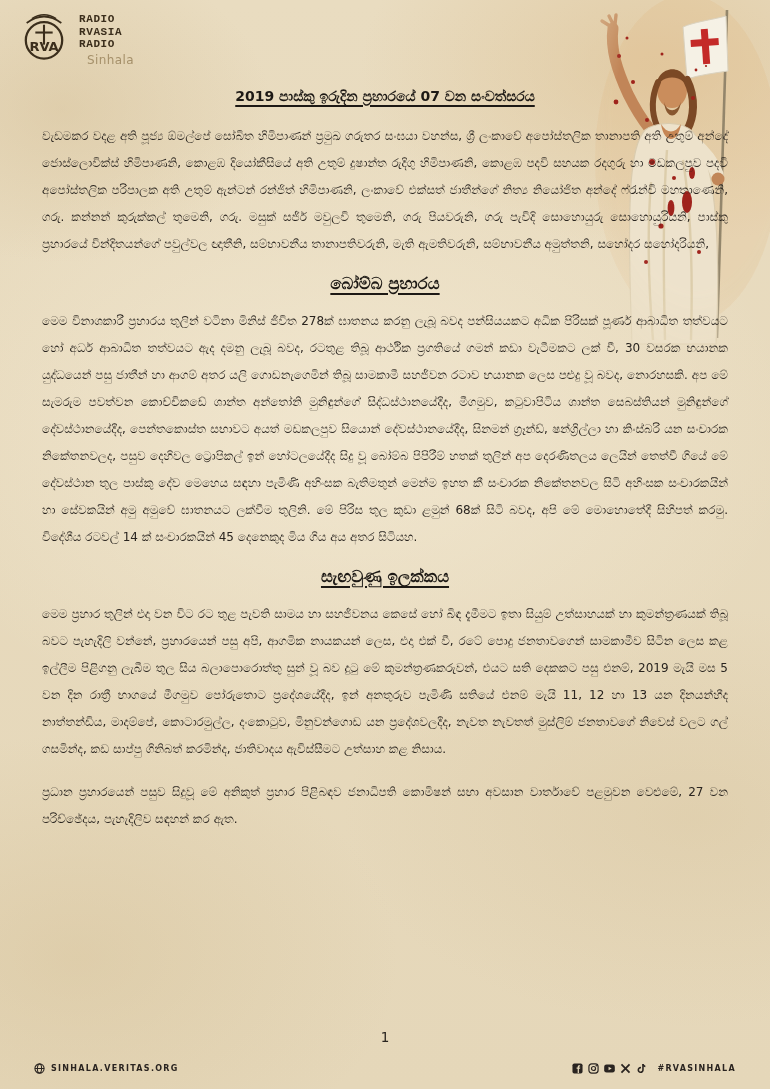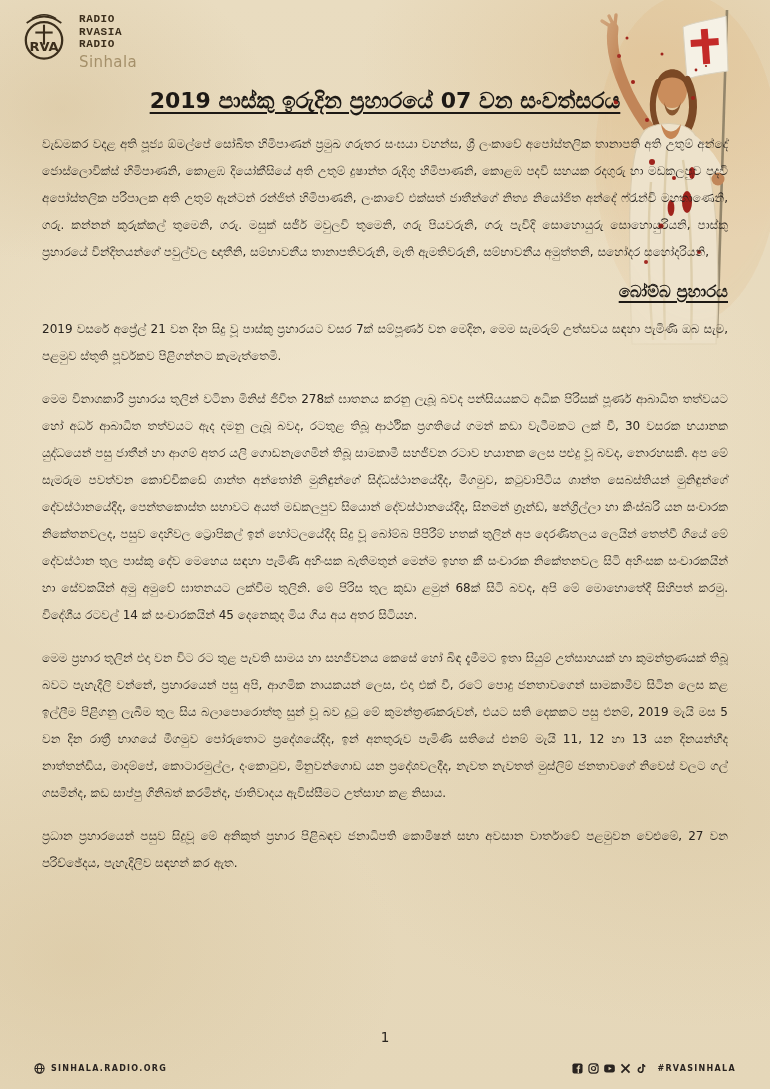--- a/index.html
+++ b/index.html
@@ -13,36 +13,36 @@
       radial-gradient(ellipse 600px 420px at 45% 40%, rgba(248,240,221,.55), transparent 75%),
       radial-gradient(ellipse 500px 300px at 90% 75%, rgba(210,188,146,.30), transparent 70%),
       radial-gradient(ellipse 460px 320px at 10% 88%, rgba(208,186,142,.35), transparent 70%),
       linear-gradient(180deg,#e9dcc0,#e5d7b9);
   }
   
   .logo{position:absolute;top:10px;left:18px;display:flex;gap:9px;align-items:flex-start;z-index:3;}
   .logo-mark{width:52px;height:52px;}
   .logo-text{color:#3b2e1c;padding-top:3px;}
   .logo-line{font-size:11px;font-weight:bold;letter-spacing:.6px;line-height:12.5px;font-family:Liberation Mono, monospace;}
-  .logo-sub{font-size:15px;color:#a5906a;margin-top:2px;letter-spacing:.4px;}
+  .logo-sub{font-size:12px;color:#a5906a;margin-top:2px;letter-spacing:.4px;margin-left:8px;}
   
   .hero{
     position:absolute;top:0;right:0;width:195px;height:348px;z-index:1;opacity:.95;
     -webkit-mask-image:radial-gradient(ellipse 82% 86% at 62% 38%, #000 52%, transparent 94%);
             mask-image:radial-gradient(ellipse 82% 86% at 62% 38%, #000 52%, transparent 94%);
   }
   
   .content{position:relative;z-index:2;padding:88px 42px 0 42px;color:#29241f;}
-  .title{margin:0 0 18px 0;text-align:center;font-size:22px;font-weight:bold;color:#1d1915;}
+  .title{margin:0 0 18px 0;text-align:center;font-size:14px;font-weight:bold;color:#1d1915;}
   .title-line{display:block;margin-bottom:18px;}
   .title-line > span, .sec-heading > span{
     text-decoration:underline;text-underline-offset:4px;text-decoration-thickness:1.5px;
   }
   .para{font-size:12px;line-height:27px;text-align:justify;margin:0 0 16px 0;}
-  .sec-heading{text-align:right;font-size:16.5px;font-weight:bold;color:#1d1915;margin:6px 0 15px 0;}
+  .sec-heading{text-align:center;font-size:16.5px;font-weight:bold;color:#1d1915;margin:6px 0 15px 0;}
   
   .page-number{position:absolute;left:0;right:0;bottom:44px;text-align:center;
     font-size:13.5px;color:#29241f;z-index:3;}
   .footer-left,.footer-right{
     position:absolute;bottom:15px;display:flex;align-items:center;gap:6px;z-index:3;color:#2a2420;}
   .footer-left{left:34px;}
   .footer-right{right:34px;gap:5px;padding-left:45px;}
   .footer-text{font-size:8px;font-weight:bold;letter-spacing:1.3px;}
   .soc{width:11px;height:11px;display:block;}
   .hashtag{margin-left:5px;}
@@ -119,36 +119,36 @@
     </svg>
   </div>
 
   <div class="content">
     <h1 class="title">
       <span class="title-line"><span>2019 පාස්කු ඉරුදින ප්‍රහාරයේ 07 වන සංවත්සරය</span></span>
     </h1>
     <main>
         <p class="para">වැඩමකර වදළ අති පූජ්‍ය ඕමල්පේ සෝබිත හිමිපාණන් ප්‍රමුඛ ගරුතර සංඝයා වහන්ස, ශ්‍රී ලංකාවේ අපෝස්තලික තානාපති අති උතුම් අන්දේ ජොස්ලොවික්ස් හිමිපාණනි, කොළඹ දියෝකීසියේ අති උතුම් දුෂාන්ත රුදිගු හිමිපාණනි, කොළඹ පදවි සහයක රදගුරු හා මඩකලපුව පදවි අපෝස්තලික පරිපාලක අති උතුම් ඇන්ටන් රන්ජිත් හිමිපාණනි, ලංකාවේ එක්සත් ජාතීන්ගේ නිත්‍ය නියෝජිත අන්දේ ෆ්රැන්චි මහතාණෙනි, ගරු. කන්නන් කුරුක්කල් තුමෙනි, ගරු. මසුක් සජීර් මවුලවි තුමෙනි, ගරු පියවරුනි, ගරු පැවිදි සොහොයුරු සොහොයුරියනි, පාස්කු ප්‍රහාරයේ වින්දිතයන්ගේ පවුල්වල ඥාතීනි, සම්භාවනීය තානාපතිවරුනි, මැති ඇමතිවරුනි, සම්භාවනීය අමුත්තනි, සහෝදර සහෝදරියනි,</p>
         <h2 class="sec-heading"><span>බෝම්බ ප්‍රහාරය</span></h2>
-        <p class="para">2019 වසරේ අප්‍රේල් 21 වන දින සිදු වූ පාස්කු ප්‍රහාරයට වසර 7ක් සම්පූර්ණ වන මෙදින, මෙම සැමරුම් උත්සවය සඳහා පැමිණි ඔබ සැම, පළමුව ස්තුති පූර්වකව පිළිගන්නට කැමැත්තෙමි.</p>
         <p class="para">මෙම විනාශකාරී ප්‍රහාරය තුලින් වටිනා මිනිස් ජීවිත 278ක් ඝාතනය කරනු ලැබූ බවද පන්සියයකට අධික පිරිසක් පූර්ණ ආබාධිත තත්වයට හෝ අර්ධ ආබාධිත තත්වයට ඇද දමනු ලැබූ බවද, රටතුළ තිබූ ආර්ථික ප්‍රගතියේ ගමන් කඩා වැටීමකට ලක් වී, 30 වසරක භයානක යුද්ධයෙන් පසු ජාතීන් හා ආගම් අතර යලි ගොඩනැගෙමින් තිබූ සාමකාමී සහජීවන රටාව භයානක ලෙස පළුදු වූ බවද, නොරහසකි. අප මේ සැමරුම පවත්වන කොච්චිකඩේ ශාන්ත අන්තෝනි මුනිඳුන්ගේ සිද්ධස්ථානයේදීද, මීගමුව, කටුවාපිටිය ශාන්ත සෙබස්තියන් මුනිඳුන්ගේ දේවස්ථානයේදීද, පෙන්තකොස්ත සභාවට අයත් මඩකලපුව සියොන් දේවස්ථානයේදීද, සිනමන් ග්‍රෑන්ඩ්, ෂන්ග්‍රිල්ලා හා කිංස්බරි යන සංචාරක නිකේතනවලද, පසුව දෙහිවල ට්‍රොපිකල් ඉන් හෝටලයේදීද සිදු වූ බෝම්බ පිපිරීම් හතක් තුලින් අප දෙරණිතලය ලෙයින් තෙත්වී ගියේ මේ දේවස්ථාන තුල පාස්කු දේව මෙහෙය සඳහා පැමිණි අහිංසක බැතිමතුන් මෙන්ම ඉහත කී සංචාරක නිකේතනවල සිටි අහිංසක සංචාරකයින් හා සේවකයින් අමු අමුවේ ඝාතනයට ලක්වීම තුලිනි. මේ පිරිස තුල කුඩා ළමුන් 68ක් සිටි බවද, අපි මේ මොහොතේදී සිහිපත් කරමු. විදේශීය රටවල් 14 ක් සංචාරකයින් 45 දෙනෙකුද මිය ගිය අය අතර සිටියහ.</p>
+        <h2 class="sec-heading"><span>සැඟවුණු ඉලක්කය</span></h2>
         <p class="para">මෙම ප්‍රහාර තුලින් එදා වන විට රට තුළ පැවති සාමය හා සහජීවනය කෙසේ හෝ බිඳ දැමීමට ඉතා සියුම් උත්සාහයක් හා කුමන්ත්‍රණයක් තිබූ බවට පැහැදිලි වන්නේ, ප්‍රහාරයෙන් පසු අපි, ආගමික නායකයන් ලෙස, එදා එක් වී, රටේ පොදු ජනතාවගෙන් සාමකාමීව සිටින ලෙස කළ ඉල්ලීම පිළිගනු ලැබීම තුල සිය බලාපොරොත්තු සුන් වූ බව දුටු මේ කුමන්ත්‍රණකරුවන්, එයට සති දෙකකට පසු එනම්, 2019 මැයි මස 5 වන දින රාත්‍රී භාගයේ මීගමුව පෝරුතොට ප්‍රදේශයේදීද, ඉන් අනතුරුව පැමිණි සතියේ එනම් මැයි 11, 12 හා 13 යන දිනයන්හීද නාත්තන්ඩිය, මාදම්පේ, කොටාරමුල්ල, දංකොටුව, මිනුවන්ගොඩ යන ප්‍රදේශවලදීද, නැවත නැවතත් මුස්ලිම් ජනතාවගේ නිවෙස් වලට ගල් ගසමින්ද, කඩ සාප්පු ගිනිබත් කරමින්ද, ජාතිවාදය ඇවිස්සීමට උත්සාහ කළ නිසාය.</p>
         <p class="para">ප්‍රධාන ප්‍රහාරයෙන් පසුව සිදුවූ මේ අනිකුත් ප්‍රහාර පිළිබඳව ජනාධිපති කොමිෂන් සභා අවසාන වාර්තාවේ පළමුවන වෙළුමේ, 27 වන පරිච්ඡේදය, පැහැදිලිව සඳහන් කර ඇත.</p>
       </main>
   </div>
 
   <div class="page-number">1</div>
 
   <div class="footer-left">
     <svg class="soc" viewBox="0 0 12 12">
       <circle cx="6" cy="6" r="5" fill="none" stroke="#2a2420" stroke-width="1.2"></circle>
       <line x1="1" y1="6" x2="11" y2="6" stroke="#2a2420" stroke-width="1.1"></line>
       <ellipse cx="6" cy="6" rx="2.3" ry="5" fill="none" stroke="#2a2420" stroke-width="1.1"></ellipse>
     </svg>
-    <span class="footer-text">SINHALA.RADIO.ORG</span>
+    <span class="footer-text">SINHALA.VERITAS.ORG</span>
   </div>
 
   <div class="footer-right">
     <svg class="soc" viewBox="0 0 12 12">
       <rect x="0.5" y="0.5" width="11" height="11" rx="2" fill="#2a2420"></rect>
       <path d="M6.2 11V6.4H5V5h1.2V4.1c0-1.1.65-1.7 1.65-1.7h1v1.3h-.72c-.4 0-.58.2-.58.6V5H9l-.2 1.4H7.55V11z" fill="#e8dbbe"></path>
     </svg>
     <svg class="soc" viewBox="0 0 12 12">
       <rect x="1" y="1" width="10" height="10" rx="3" fill="none" stroke="#2a2420" stroke-width="1.3"></rect>
       <circle cx="6" cy="6" r="2.2" fill="none" stroke="#2a2420" stroke-width="1.3"></circle>

